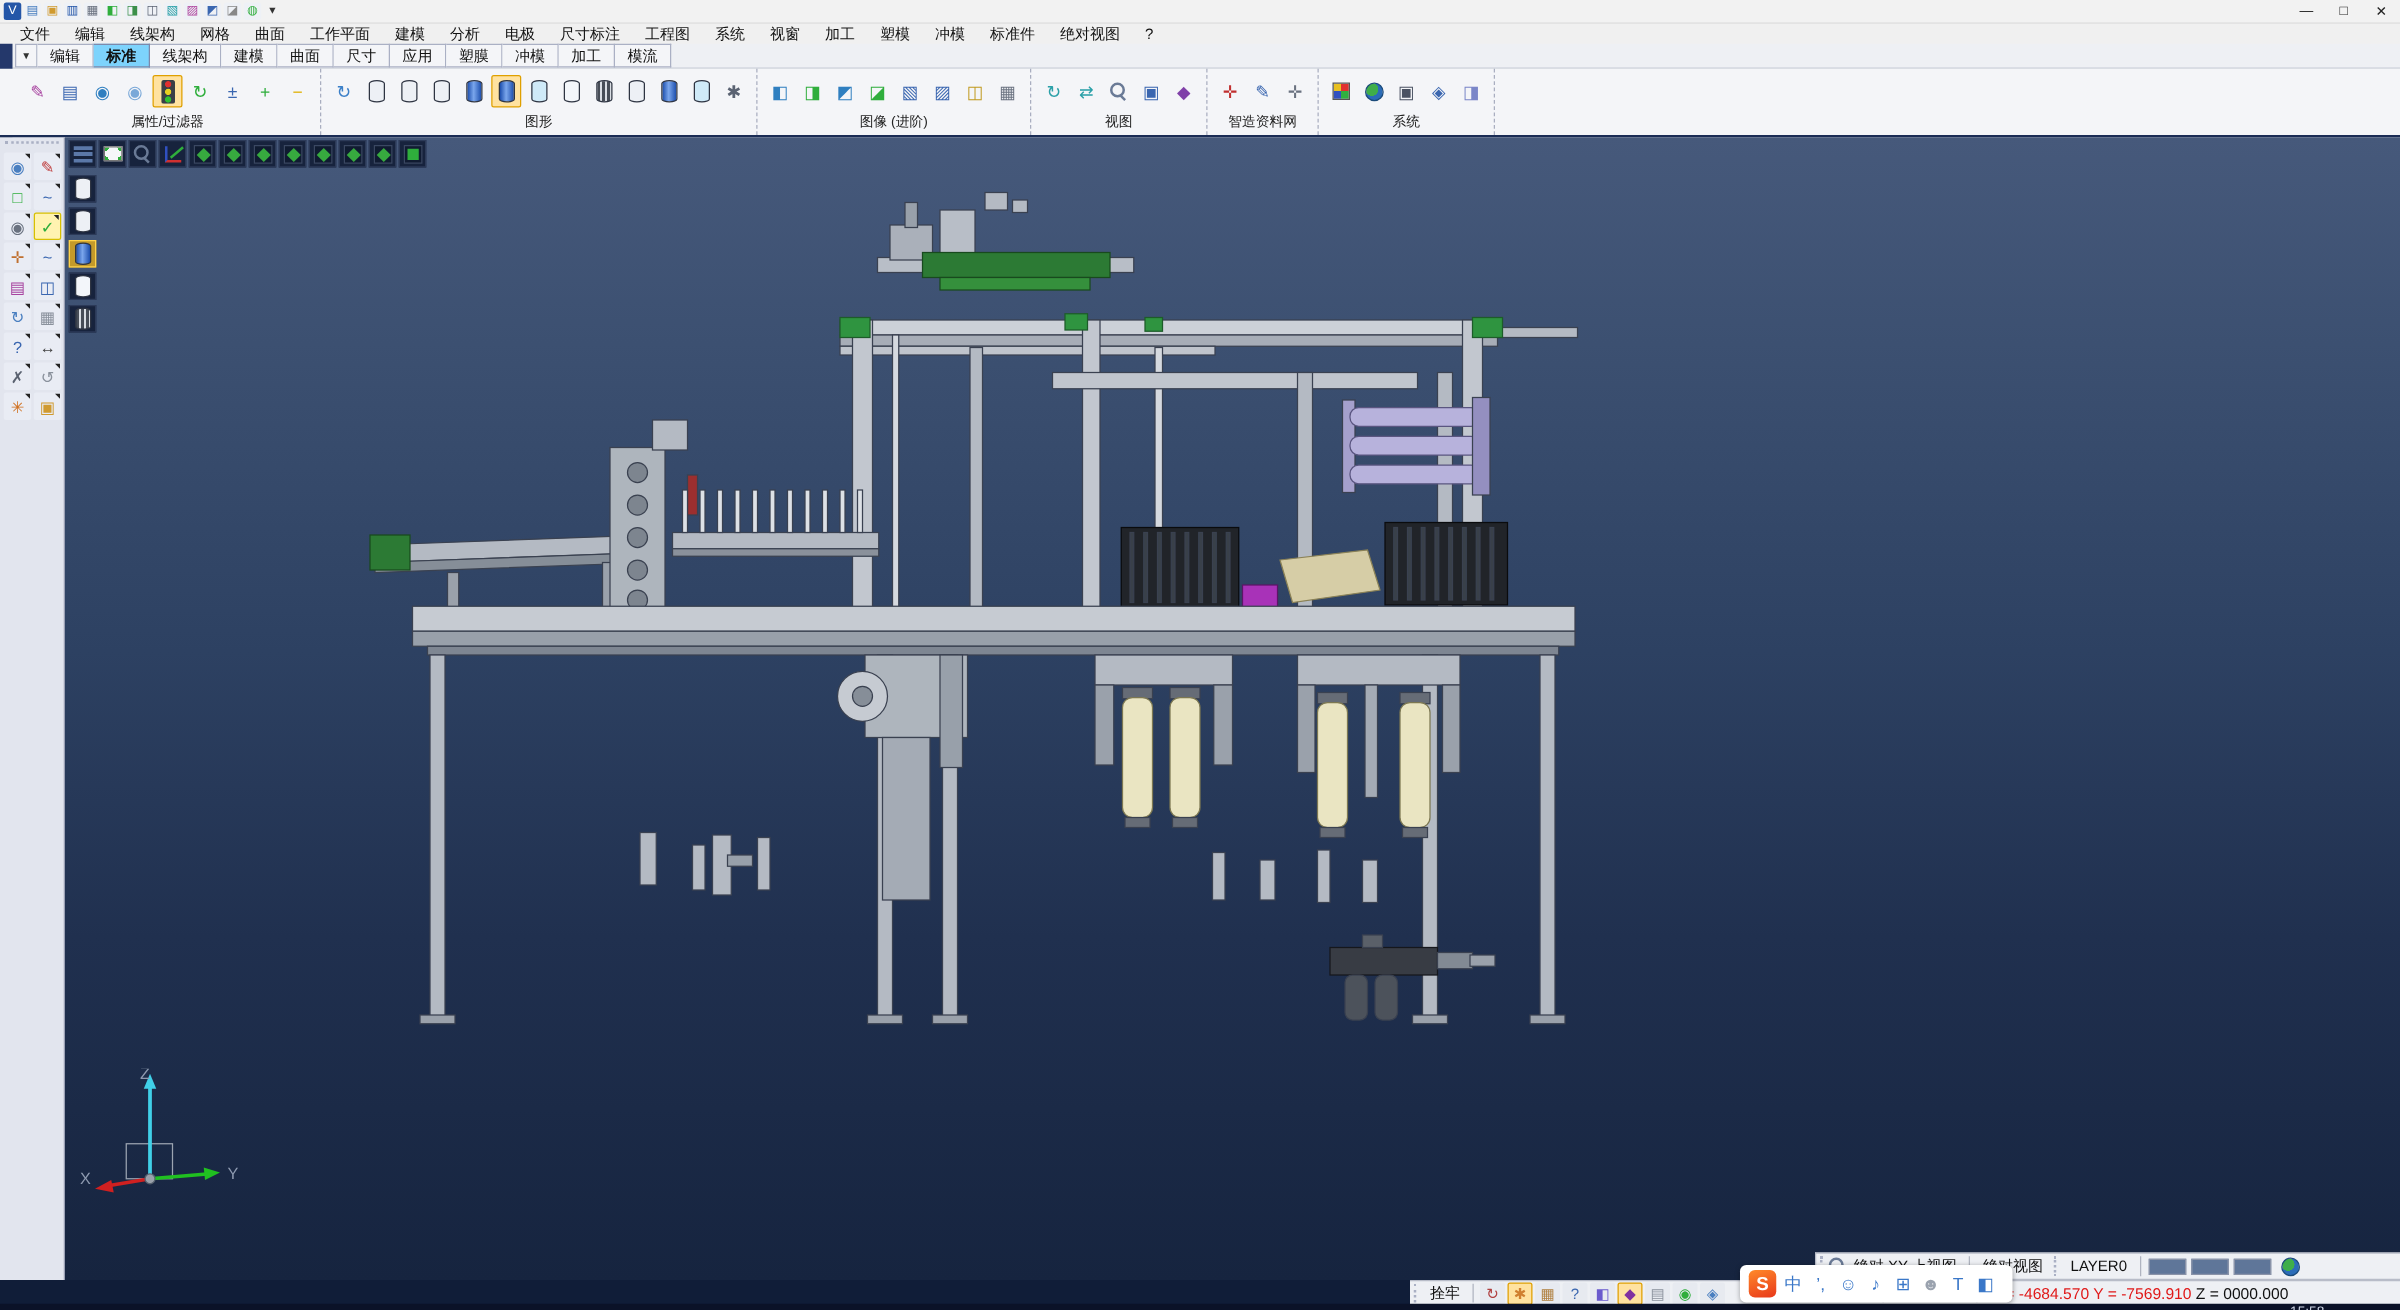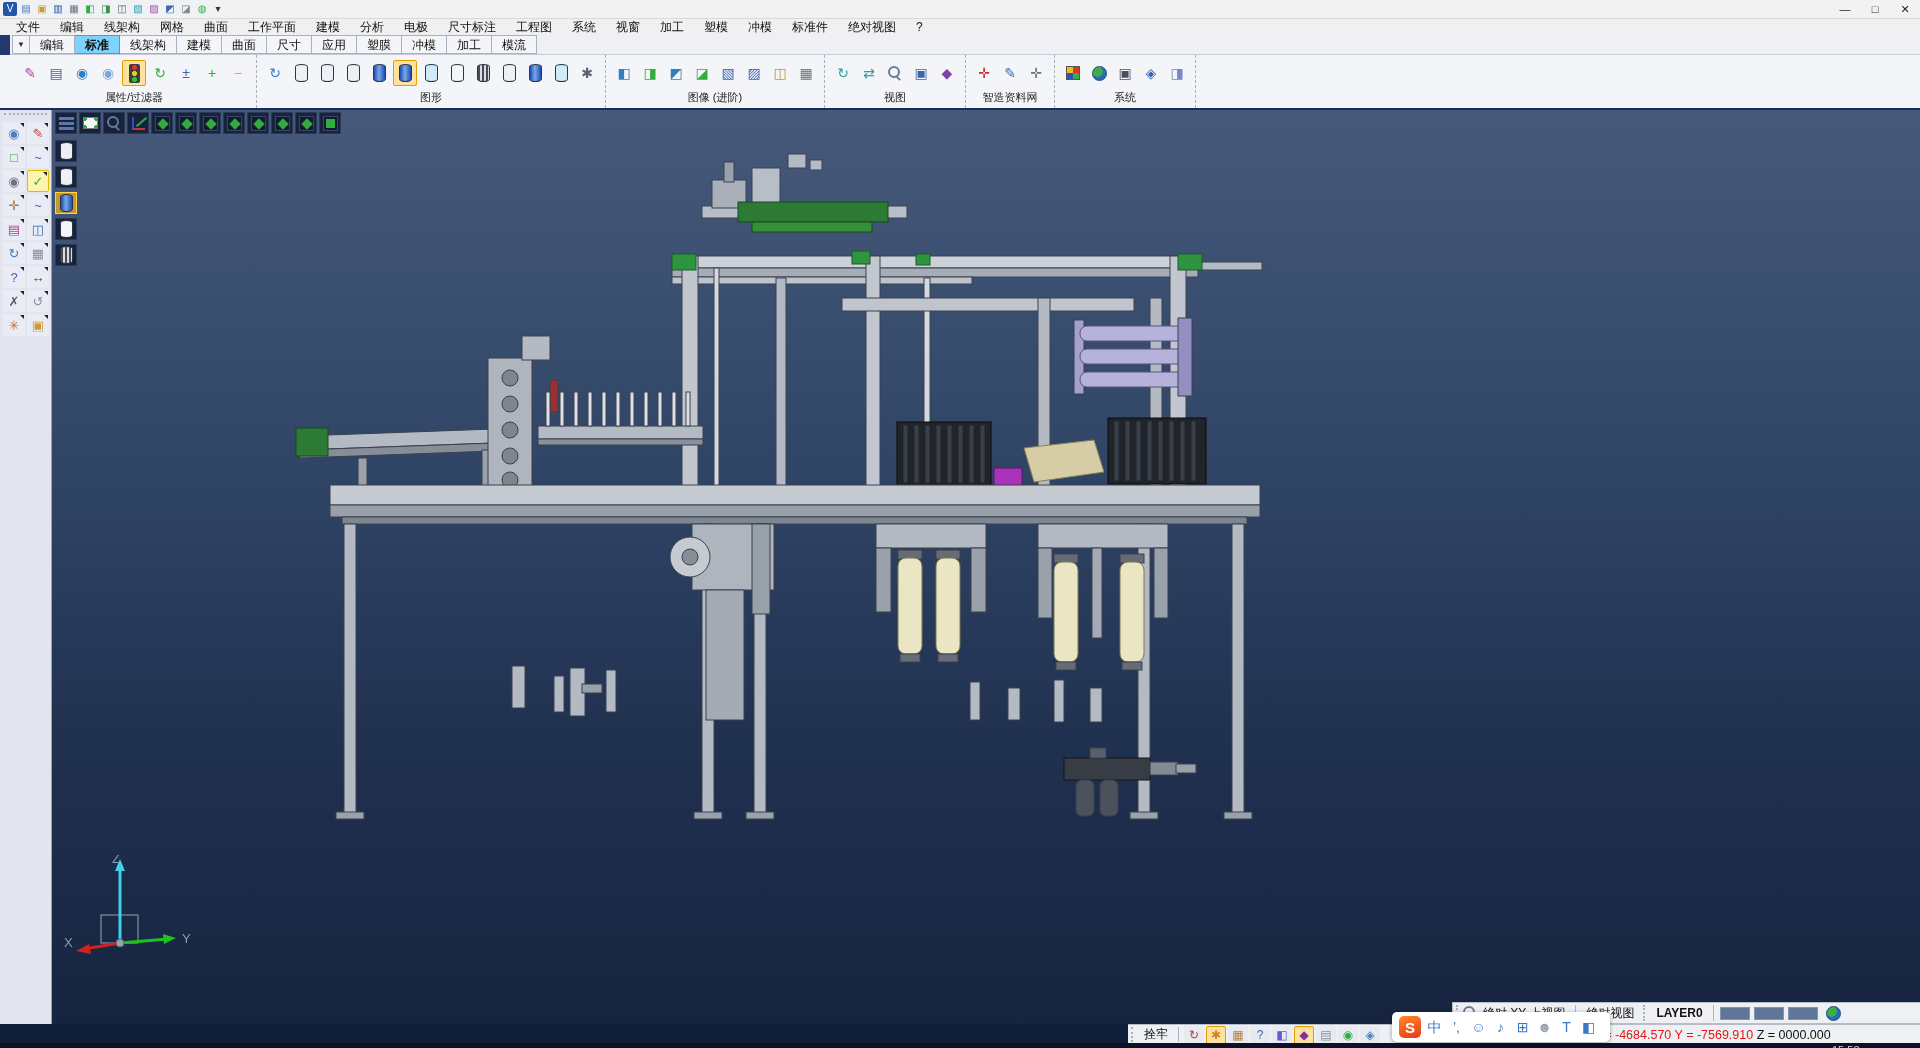--- a/index.html
+++ b/index.html
@@ -118,21 +118,21 @@
     background:#eef0f4; border:1px solid #b8bcc8; border-right:none; display:flex; align-items:center; font-size:12px; color:#111; }
   .grip-v { width:4px; align-self:stretch; margin:2px 3px; border-left:2px dotted #aab0c4; }
   .ssep { width:1px; align-self:stretch; margin:2px 4px; background:#b0b4c0; }
   .sseg { padding:0 6px; white-space:nowrap; }
   .sib { width:20px; height:18px; margin:0 1px; display:flex; align-items:center; justify-content:center;
     font-size:12px; border-radius:2px; background:#e7eaf0; }
   .sib.hl { background:#ffe2a0; border:1px solid #dfa000; }
   .sw { width:30px; height:13px; margin:0 2px; border:1px solid #8a93a8; }
   .coords { font-size:12.5px; padding:0 6px; white-space:nowrap; }
   .coords .red { color:#e01818; }
-  .layer { font-weight:bold; }
+  .layer { font-weight:normal; }
 
   .taskbar-peek { position:absolute; left:0; top:1043px; width:1920px; height:5px;
     background:#0b1228; overflow:hidden; }
   .taskbar-peek span { position:absolute; left:1832px; top:1px; font-size:11px; color:#c8d0e0; }
 
   
   .ime { position:absolute; left:1392px; top:1012px; width:218px; height:30px; background:#fff;
     border-radius:5px; box-shadow:0 1px 4px rgba(0,0,0,.35); display:flex; align-items:center;
     gap:5px; padding:0 7px; z-index:60; }
   .ime-logo { width:22px; height:22px; border-radius:5px;

